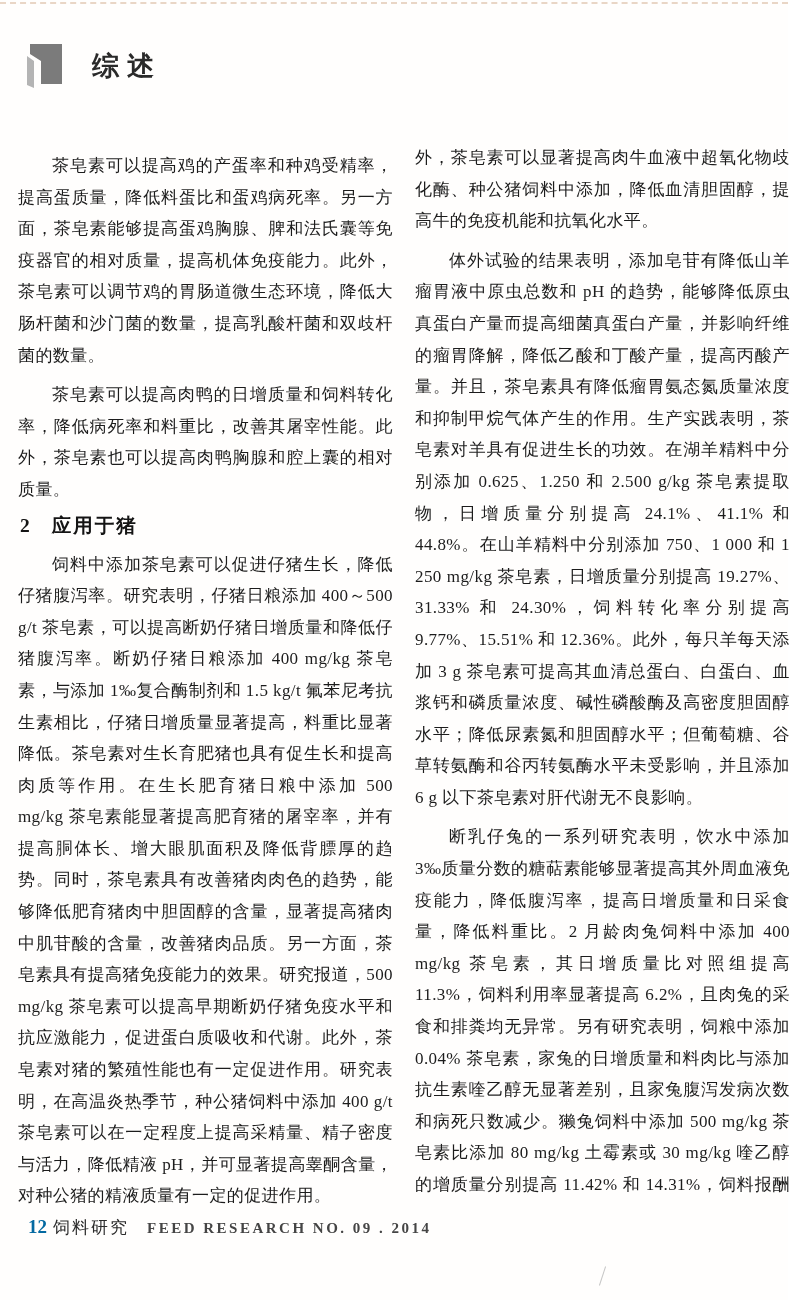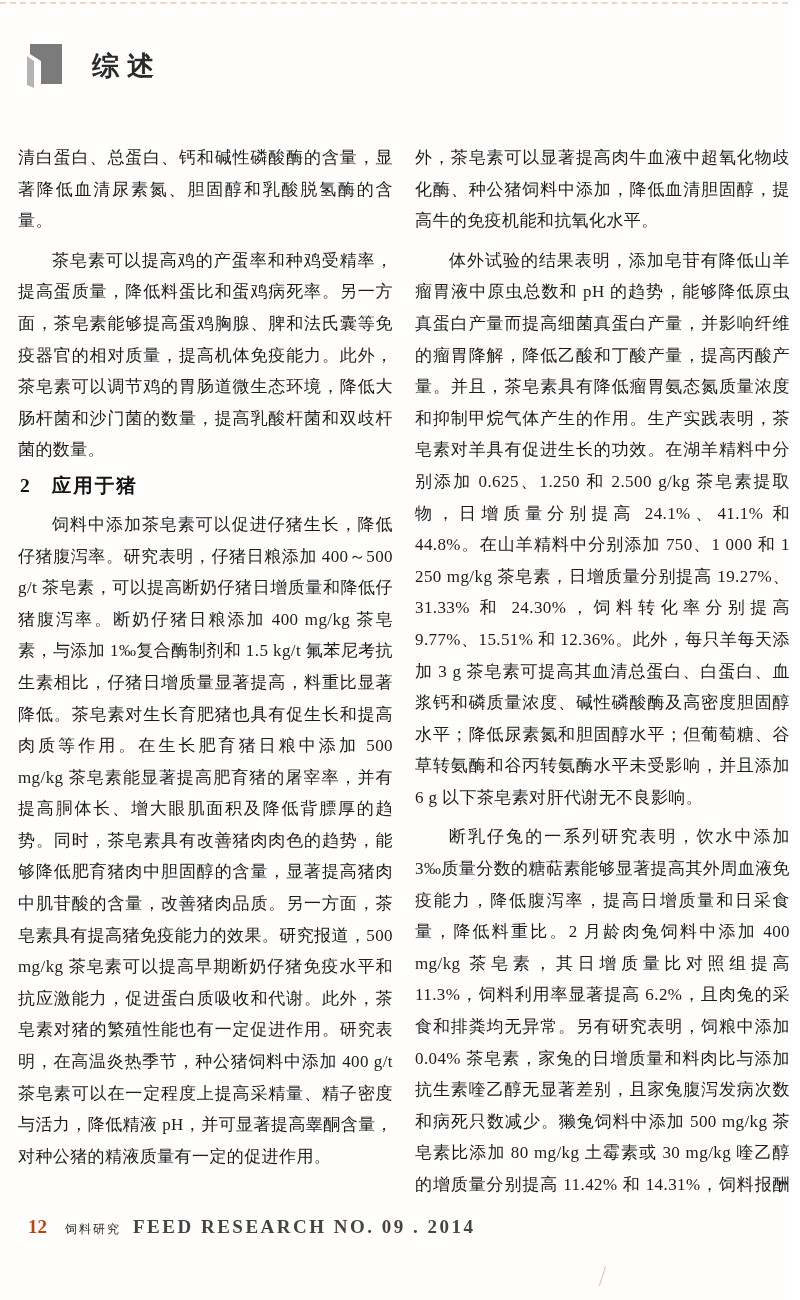--- a/index.html
+++ b/index.html
@@ -66,30 +66,30 @@
     color: #141414;
   }
   .sec-num { margin-right: 22px; font-family: "Liberation Serif", serif; }
   .sec-title { letter-spacing: 2px; }
   .page-footer {
     position: absolute;
     left: 28px; top: 1216px;
     display: flex; align-items: baseline;
   }
   .pg-num {
-    font-size: 19px; font-weight: bold; color: #c2410c;
+    font-size: 19px; font-weight: bold; color: #0369a1;
     font-family: "Liberation Serif", serif;
   }
   .journal-cn {
-    margin-left: 18px;
-    font-size: 12px; color: #2a2a2a; letter-spacing: 2px;
+    margin-left: 6px;
+    font-size: 17px; color: #2a2a2a; letter-spacing: 2px;
   }
   .journal-en {
-    margin-left: 12px;
-    font-size: 19px; color: #454545;
+    margin-left: 18px;
+    font-size: 15px; color: #454545;
     letter-spacing: 2.5px; font-weight: bold;
   }
   .scan-slash {
     position: absolute;
     left: 602px; top: 1266px;
     height: 20px; width: 0;
     border-left: 1.5px solid #c6c6c6;
     transform: rotate(18deg);
   }
 </style>
@@ -104,22 +104,22 @@
     <svg class="hdr-icon" viewBox="0 0 36 44" xmlns="http://www.w3.org/2000/svg">
       <polygon points="4,0 36,0 36,40 15,40 15,17 4,10" fill="#7b7b7b"></polygon>
       <polygon points="1,12 8,17 8,44 1,41" fill="#b4b4b4"></polygon>
     </svg>
     <span class="hdr-label">综述</span>
   </div>
 
   <div class="main">
 
     <div class="col">
-      <p>清白蛋白、总蛋白、钙和碱性磷酸酶的含量，显著降低血清尿素氮、胆固醇和乳酸脱氢酶的含量。</p>
       <p class="indent">茶皂素可以提高鸡的产蛋率和种鸡受精率，提高蛋质量，降低料蛋比和蛋鸡病死率。另一方面，茶皂素能够提高蛋鸡胸腺、脾和法氏囊等免疫器官的相对质量，提高机体免疫能力。此外，茶皂素可以调节鸡的胃肠道微生态环境，降低大肠杆菌和沙门菌的数量，提高乳酸杆菌和双歧杆菌的数量。</p>
+      <p class="indent">茶皂素可以提高肉鸭的日增质量和饲料转化率，降低病死率和料重比，改善其屠宰性能。此外，茶皂素也可以提高肉鸭胸腺和腔上囊的相对质量。</p>
       <div class="sec-heading">
         <span class="sec-num">2</span>
         <span class="sec-title">应用于猪</span>
       </div>
       <p class="indent">饲料中添加茶皂素可以促进仔猪生长，降低仔猪腹泻率。研究表明，仔猪日粮添加 400～500 g/t 茶皂素，可以提高断奶仔猪日增质量和降低仔猪腹泻率。断奶仔猪日粮添加 400 mg/kg 茶皂素，与添加 1‰复合酶制剂和 1.5 kg/t 氟苯尼考抗生素相比，仔猪日增质量显著提高，料重比显著降低。茶皂素对生长育肥猪也具有促生长和提高肉质等作用。在生长肥育猪日粮中添加 500 mg/kg 茶皂素能显著提高肥育猪的屠宰率，并有提高胴体长、增大眼肌面积及降低背膘厚的趋势。同时，茶皂素具有改善猪肉肉色的趋势，能够降低肥育猪肉中胆固醇的含量，显著提高猪肉中肌苷酸的含量，改善猪肉品质。另一方面，茶皂素具有提高猪免疫能力的效果。研究报道，500 mg/kg 茶皂素可以提高早期断奶仔猪免疫水平和抗应激能力，促进蛋白质吸收和代谢。此外，茶皂素对猪的繁殖性能也有一定促进作用。研究表明，在高温炎热季节，种公猪饲料中添加 400 g/t 茶皂素可以在一定程度上提高采精量、精子密度与活力，降低精液 pH，并可显著提高睾酮含量，对种公猪的精液质量有一定的促进作用。</p>
 
     </div>
 
     <div class="col">
       <p>外，茶皂素可以显著提高肉牛血液中超氧化物歧化酶、种公猪饲料中添加，降低血清胆固醇，提高牛的免疫机能和抗氧化水平。</p>

